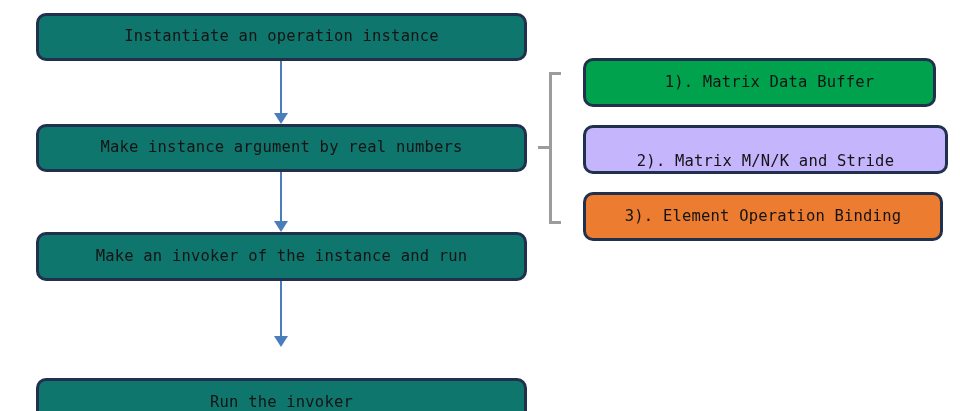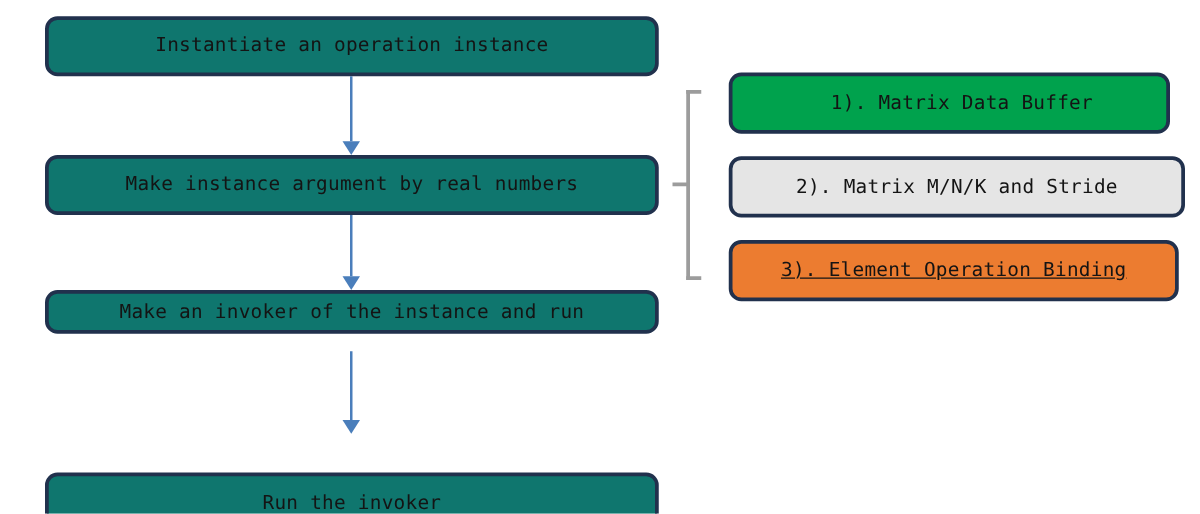--- a/index.html
+++ b/index.html
@@ -35,25 +35,25 @@
     user-select: none;
   }
   .node.step {
     background: #0f766e;
   }
   .node.green {
     background: #00a24d;
     padding-left: 20px;
   }
   .node.blue {
-    background: #e5e5e5;
+    background: #c4b5fd;
+    align-items: flex-end;
   }
   .node.orange {
     background: #ec7c30;
-    text-decoration: underline;
   }
 
   
   .arrow {
     position: absolute;
   }
   .arrow .stem {
     position: absolute;
     left: 0;
     top: 0;
@@ -112,21 +112,21 @@
 
   <div class="node step" style="left:36px; top:124px; width:491px; height:48px;">
     <span>Make instance argument by real numbers</span>
   </div>
 
   <div class="arrow" style="left:280px; top:172px; width:2px; height:60px;">
     <div class="stem" style="height:49px;"></div>
     <div class="head" style="top:49px;"></div>
   </div>
 
-  <div class="node step" style="left:36px; top:232px; width:491px; height:35px;">
+  <div class="node step" style="left:36px; top:232px; width:491px; height:49px;">
     <span>Make an invoker of the instance and run</span>
   </div>
 
   <div class="arrow" style="left:280px; top:281px; width:2px; height:66px;">
     <div class="stem" style="height:55px;"></div>
     <div class="head" style="top:55px;"></div>
   </div>
 
   <div class="node step" style="left:36px; top:347px; width:491px; height:49px;margin-top:31px;">
     <span>Run the invoker</span>

